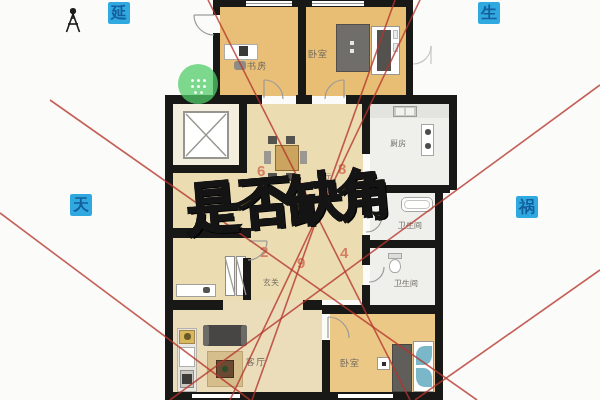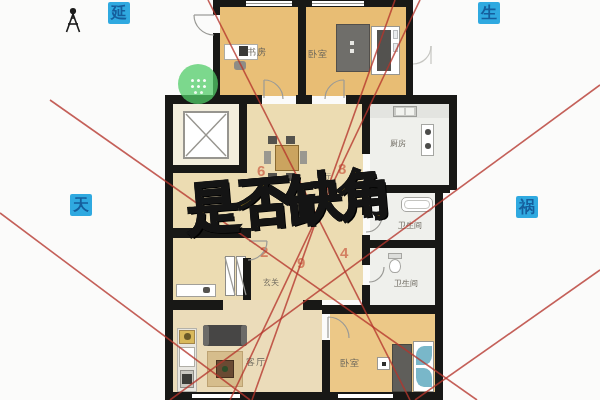--- a/index.html
+++ b/index.html
@@ -172,21 +172,21 @@
       <line x1="50" y1="100" x2="477" y2="400"></line>
       <line x1="600" y1="85" x2="170" y2="400"></line>
       <line x1="208" y1="0" x2="410" y2="400"></line>
       <line x1="420" y1="0" x2="230" y2="400"></line>
       <line x1="0" y1="213" x2="250" y2="400"></line>
       <line x1="600" y1="270" x2="415" y2="400"></line>
       <line x1="395" y1="0" x2="252" y2="400"></line>
     </g>
   </svg>
 
-  <span class="lbl" style="left:247px;top:48px">书房</span>
+  <span class="lbl" style="left:247px;top:62px">书房</span>
   <span class="lbl" style="left:308px;top:50px">卧室</span>
   <span class="lbl small" style="left:390px;top:140px">厨房</span>
   <span class="lbl tiny" style="left:317px;top:173px">餐厅</span>
   <span class="lbl small" style="left:398px;top:222px">卫生间</span>
   <span class="lbl small" style="left:394px;top:280px">卫生间</span>
   <span class="lbl small" style="left:263px;top:279px">玄关</span>
   <span class="lbl" style="left:246px;top:358px">客厅</span>
   <span class="lbl" style="left:340px;top:359px">卧室</span>
 
   <span class="num" style="left:257px;top:163px">6</span>

